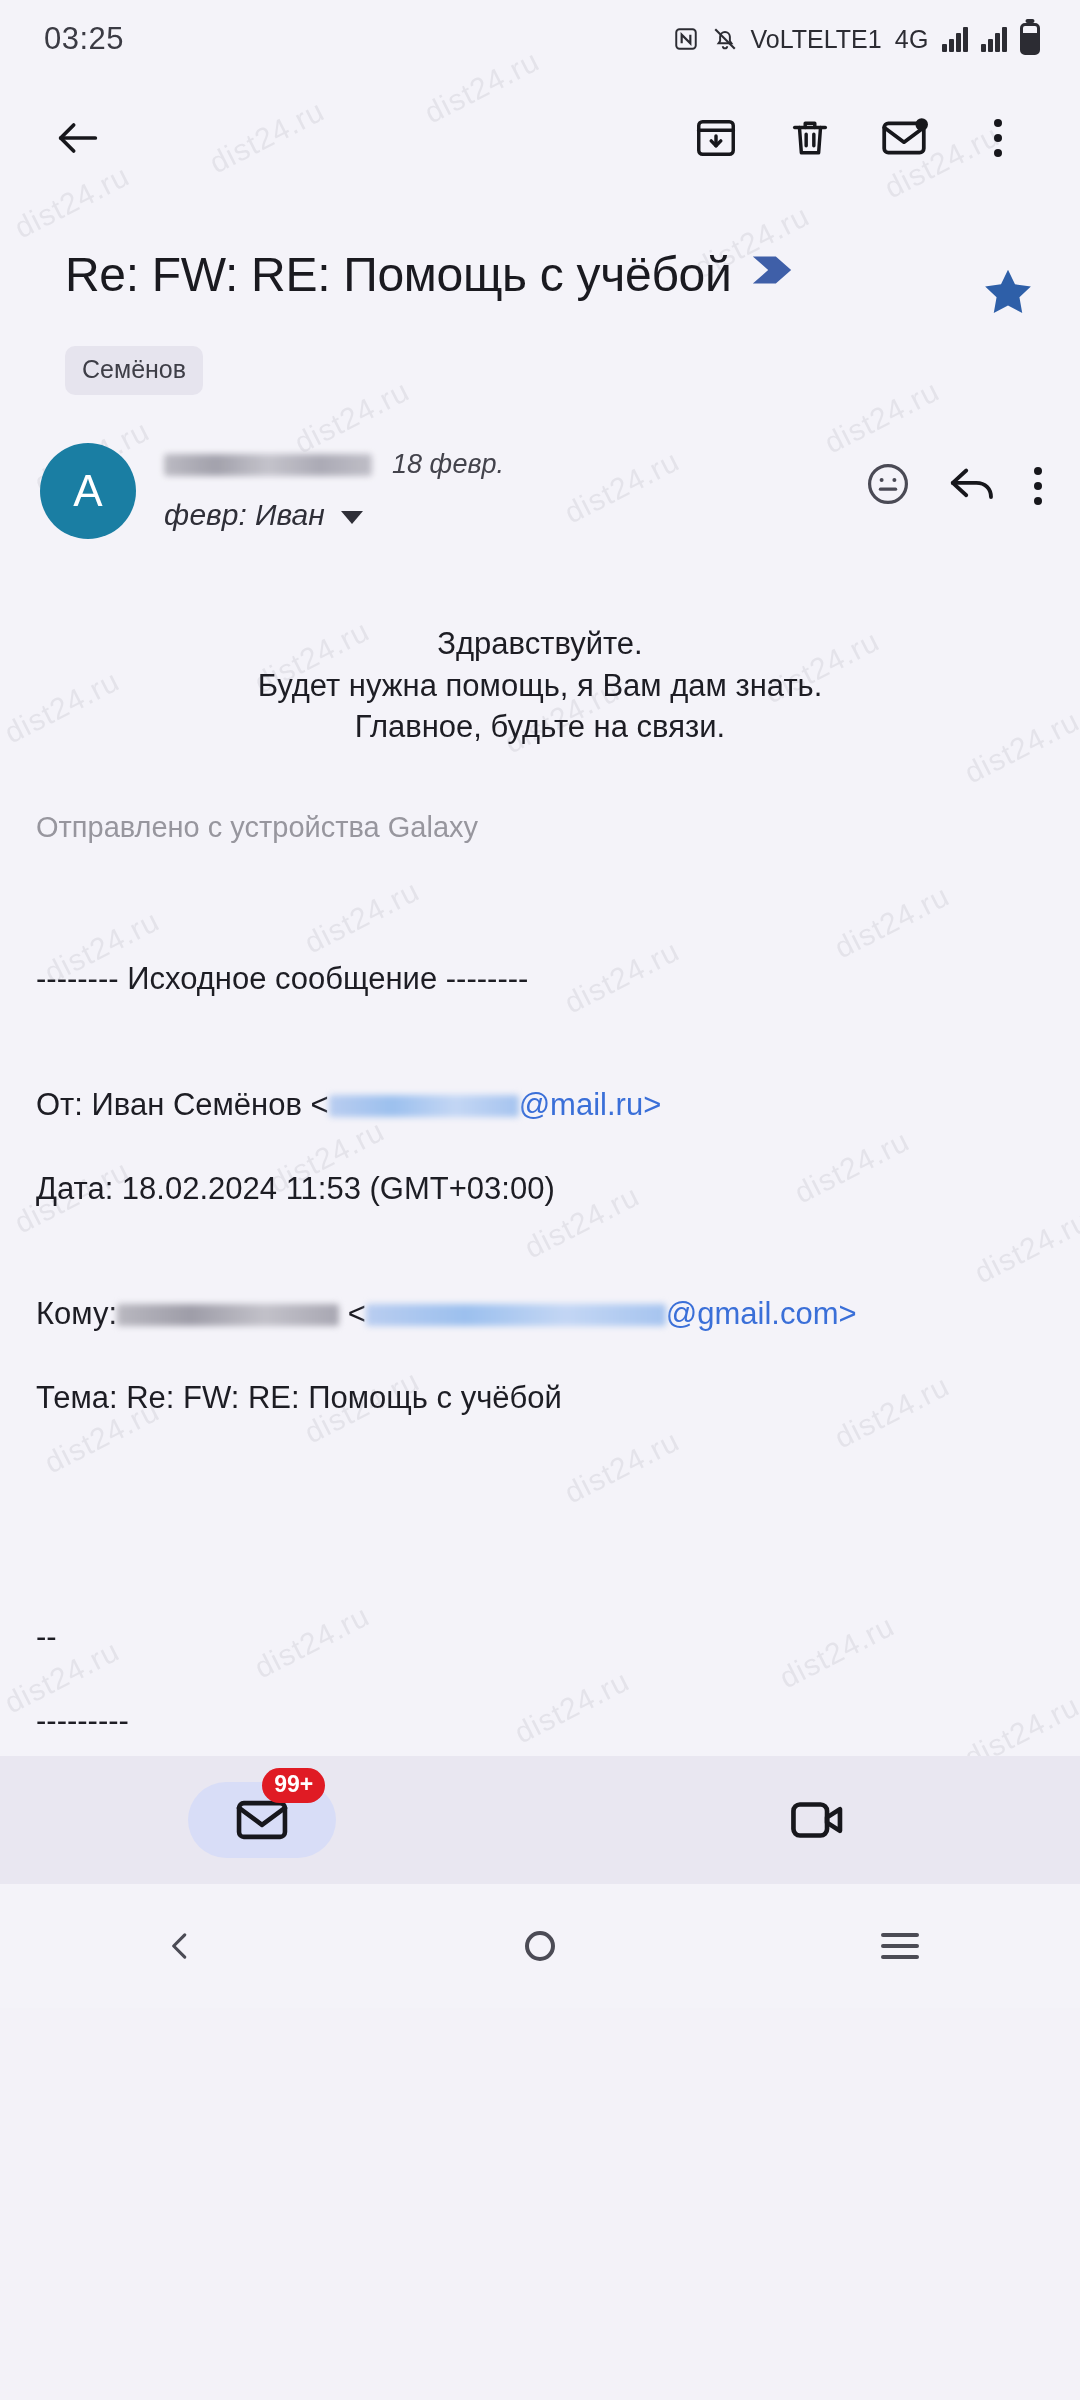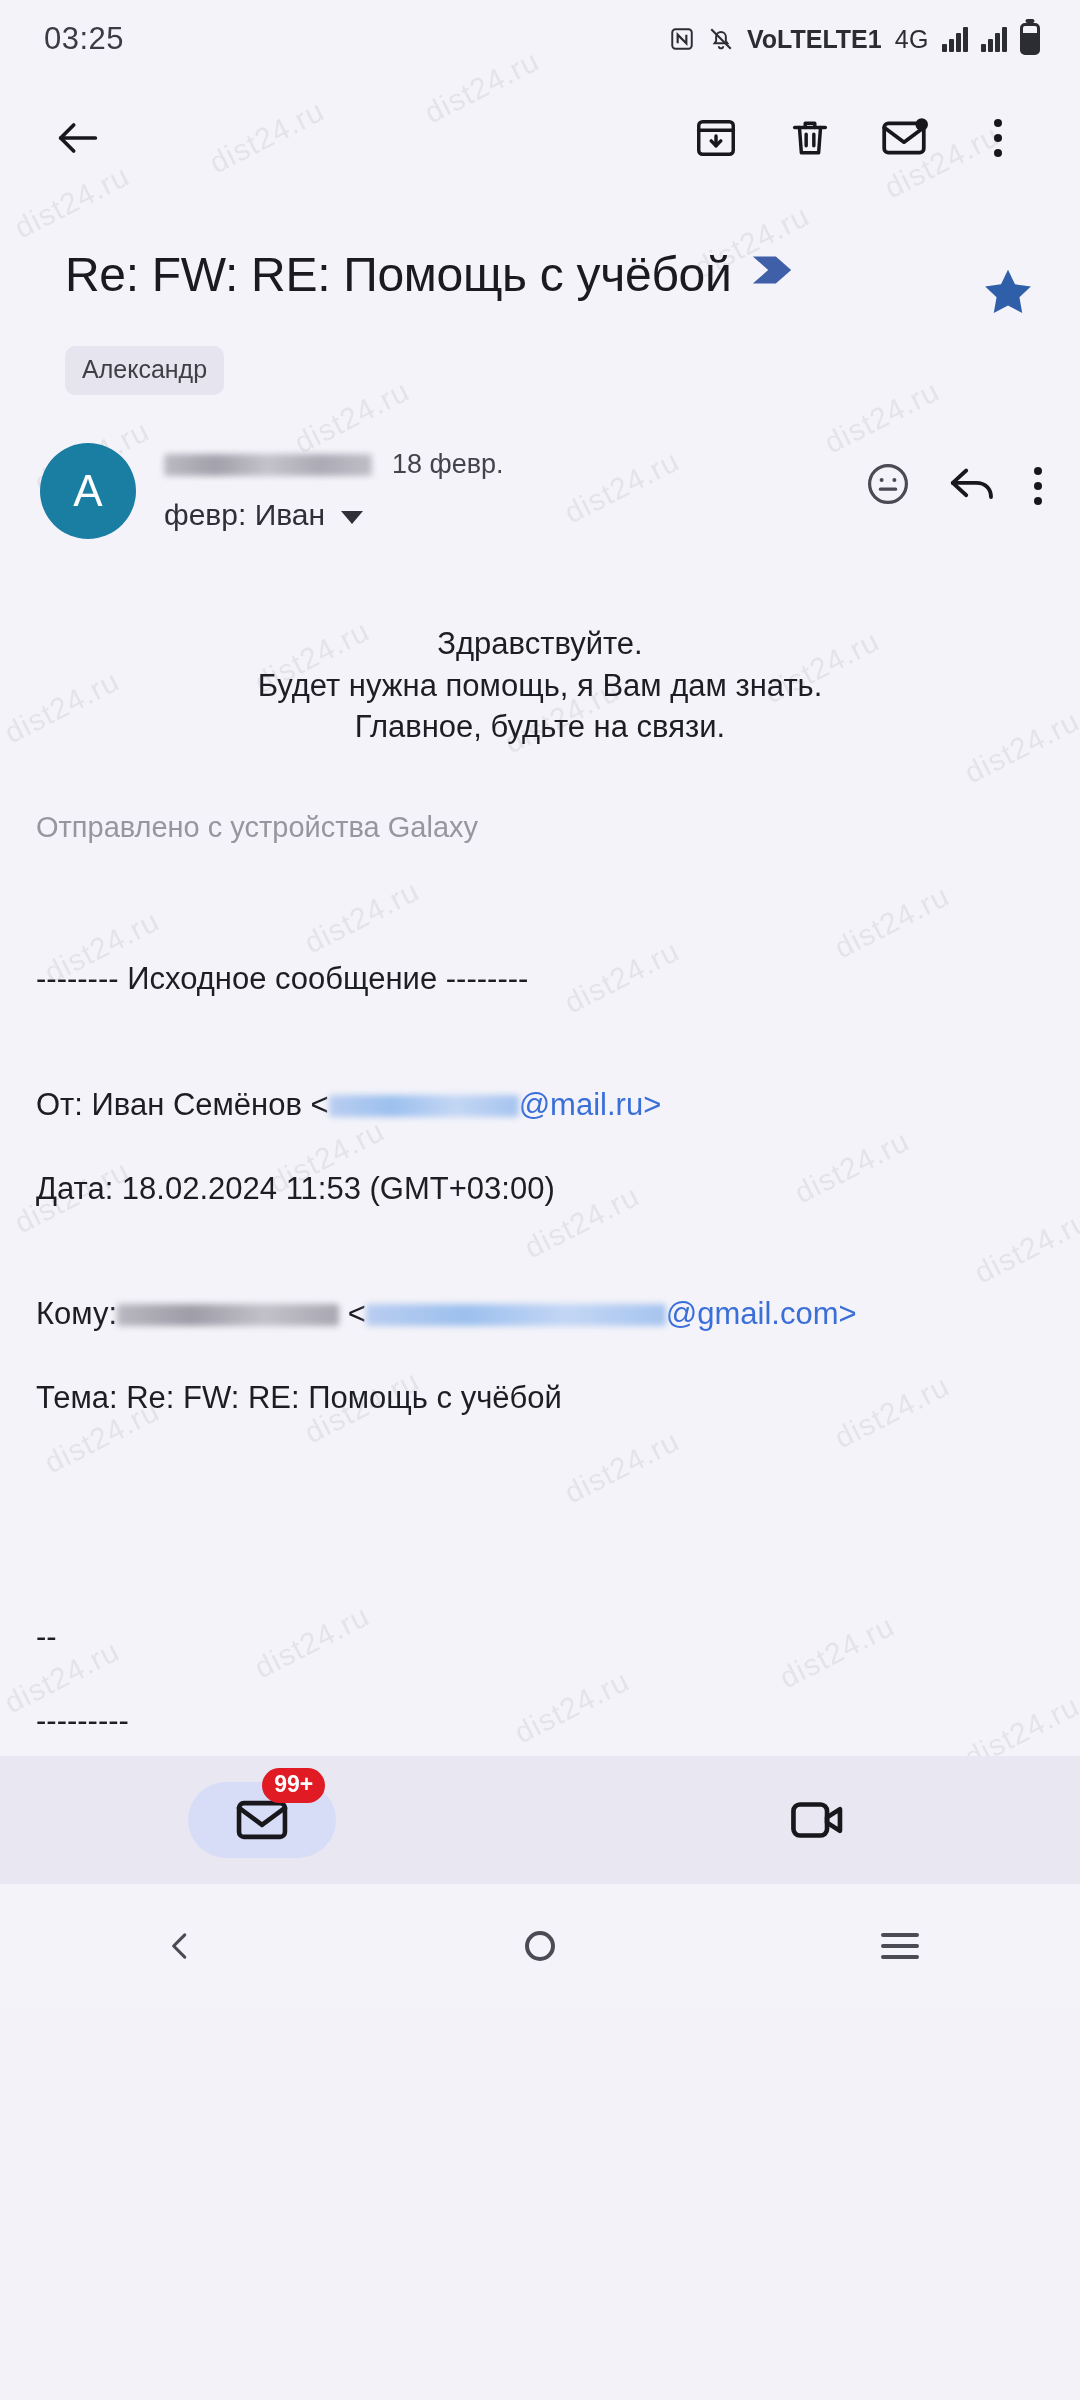--- a/index.html
+++ b/index.html
@@ -49,21 +49,21 @@
     font-size: 31px;
     color: #3b3b44;
     letter-spacing: .5px;
   }
   .status-icons {
     display: flex;
     align-items: center;
     gap: 13px;
     color: #2c2c33;
   }
-  .status-icons .ico { font-size: 25px; line-height: 1; display: flex; align-items: center; font-weight: bold; }
+  .status-icons .ico { font-size: 25px; line-height: 1; display: flex; align-items: center; }
   .volte {
     font-size: 11px;
     line-height: 10px;
     text-align: center;
     font-family: "Liberation Sans", sans-serif;
   }
   .net-label { font-size: 25px; letter-spacing: .5px; }
   .bars { display: flex; align-items: flex-end; gap: 2px; height: 26px; }
   .bars i { display: block; width: 5px; background: #2c2c33; border-radius: 1px; }
   .bars i:nth-child(1) { height: 8px; }
@@ -164,20 +164,21 @@
     font-size: 44px;
     display: flex;
     align-items: center;
     justify-content: center;
     flex: 0 0 auto;
   }
   .sender-mid {
     flex: 1;
     padding-left: 28px;
     padding-top: 6px;
+    font-style: italic;
   }
   .sender-line1 {
     display: flex;
     align-items: center;
     gap: 20px;
   }
   .redacted {
     width: 208px;
     height: 22px;
     border-radius: 3px;
@@ -427,21 +428,21 @@
         <svg width="46" height="36" viewBox="0 0 24 18">
           <path d="M2 2 L14 2 L22 9 L14 16 L2 16 L10 9 Z" fill="#3f5fa8"></path>
         </svg>
       </div>
       <div class="star">
         <svg width="56" height="56" viewBox="0 0 24 24">
           <path d="M12 2.5l3 6.2 6.8.9-4.9 4.7 1.2 6.7-6.1-3.2-6.1 3.2 1.2-6.7L2.2 9.6l6.8-.9z" fill="#2e5fa8"></path>
         </svg>
       </div>
     </div>
-    <div class="label-chip">Александр</div>
+    <div class="label-chip">Семёнов</div>
   </div>
 
   <div class="sender-row">
     <div class="avatar">A</div>
     <div class="sender-mid">
       <div class="sender-line1">
         <span class="redacted"></span>
         <span class="date">18 февр.</span>
       </div>
       <div class="sender-line2">

